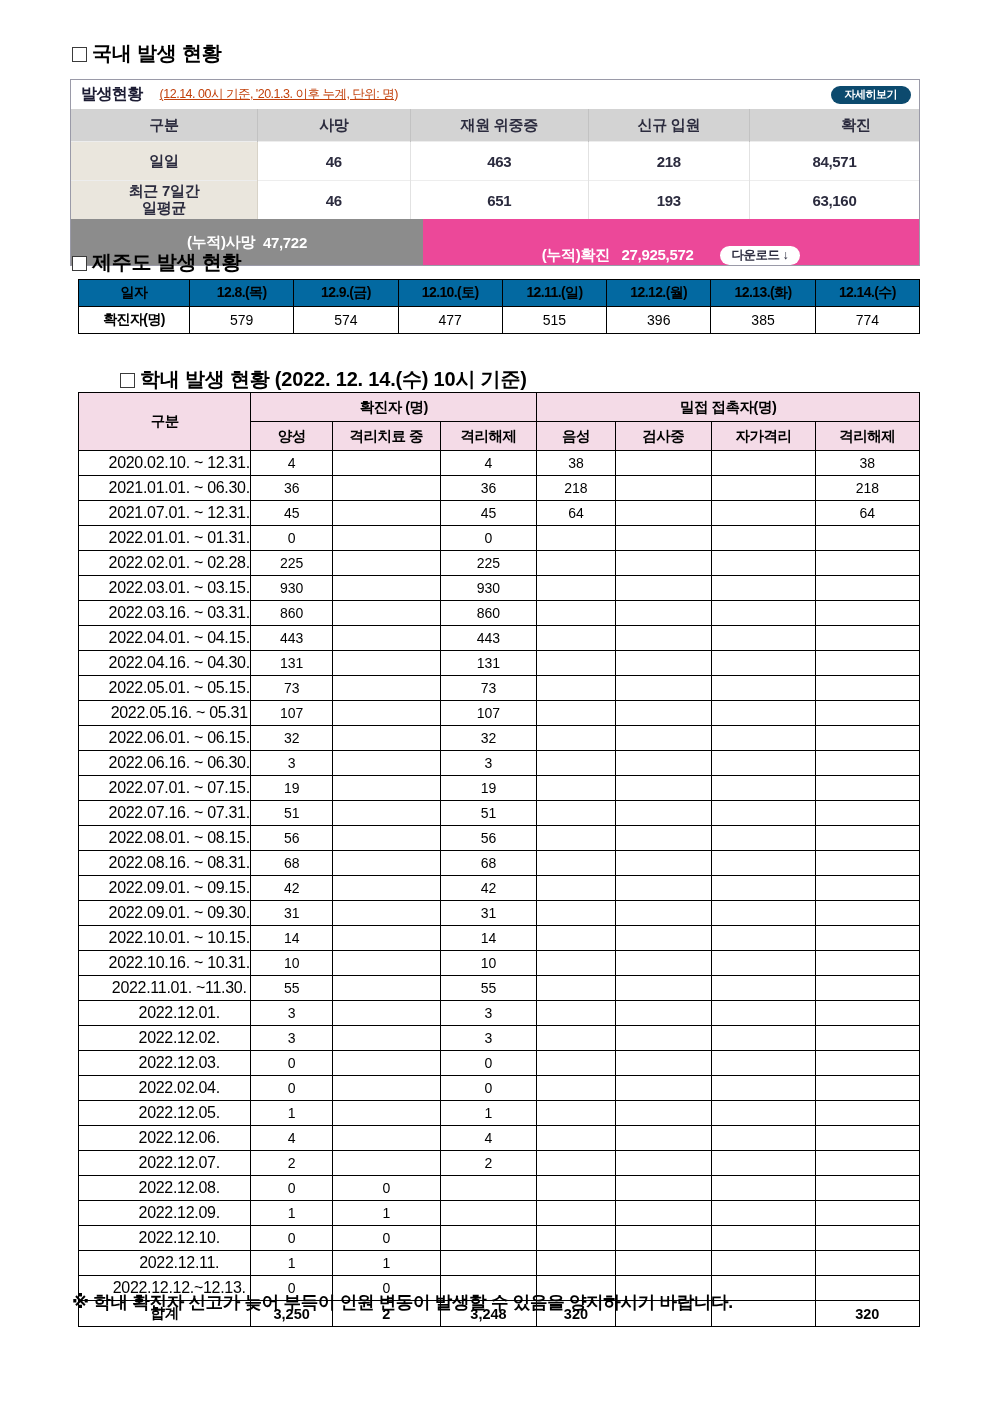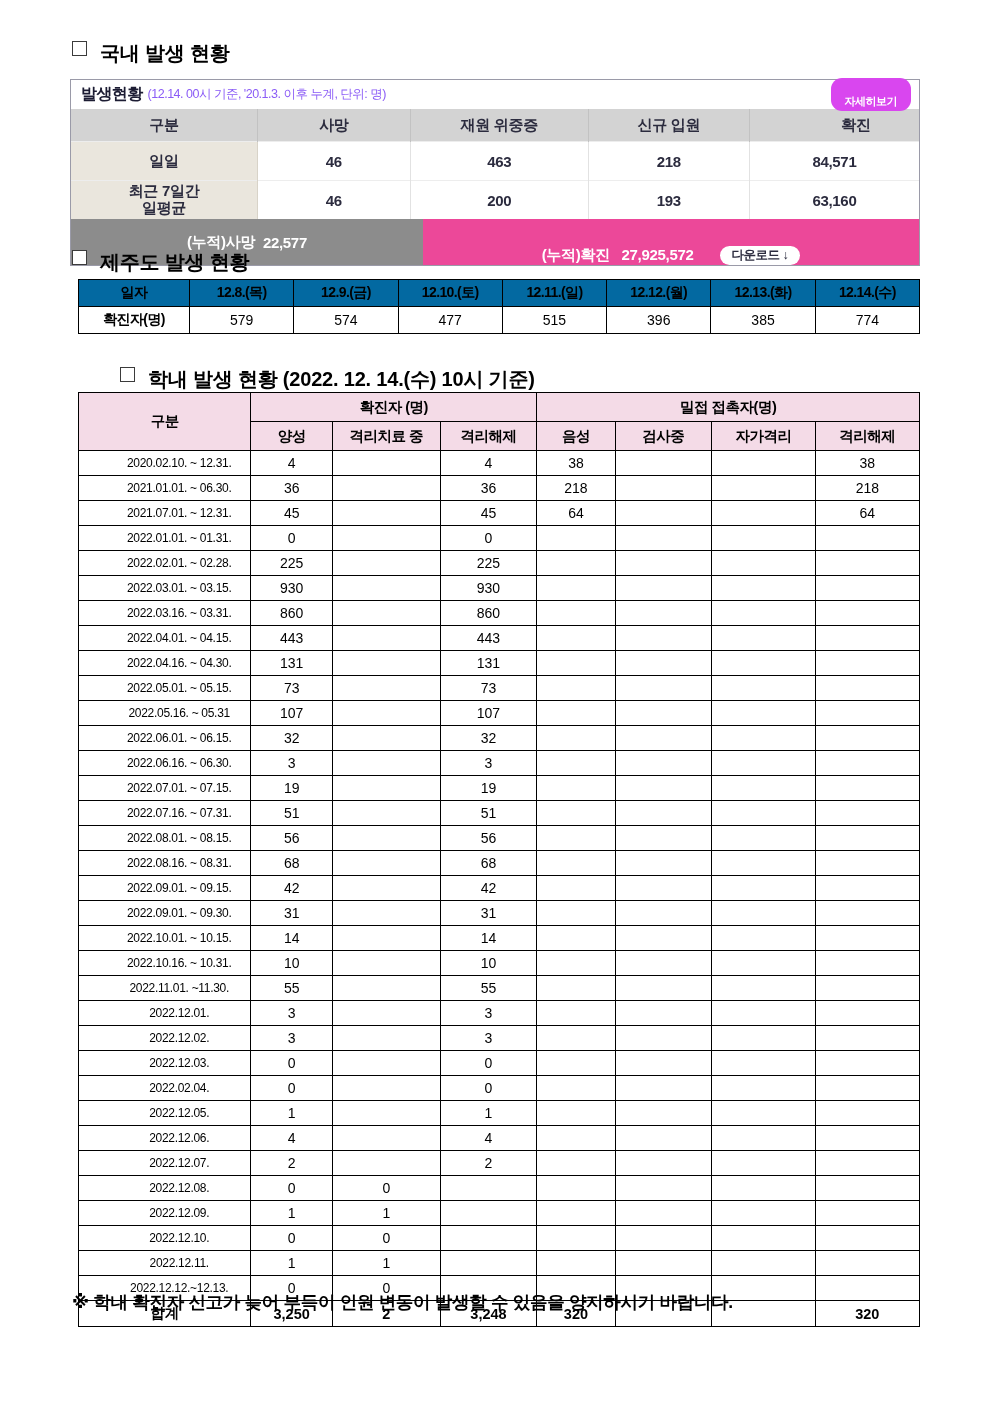--- a/index.html
+++ b/index.html
@@ -20,22 +20,22 @@
     position: absolute;
     left: 0; top: 0;
     width: 992px;
     height: 1403px;
   }
 
   
   .section-head {
     position: absolute;
     display: flex;
-    align-items: flex-start;
-    gap: 13px;
+    align-items: center;
+    gap: 5px;
     font-size: 20px;
     font-weight: bold;
     letter-spacing: -0.2px;
     white-space: nowrap;
   }
   .chk {
     display: inline-block;
     width: 13px;
     height: 13px;
     border: 1.4px solid #3b3b3b;
@@ -65,33 +65,34 @@
     box-sizing: border-box;
   }
   .kdca-top .k-title {
     font-size: 16px;
     font-weight: bold;
     color: #1c1c33;
     letter-spacing: -0.6px;
   }
   .kdca-top .k-sub {
     font-size: 12.5px;
-    color: #8b5cf6;
-    margin-left: 5px;
+    color: #c2410c;
+    margin-left: 17px;
     letter-spacing: -0.5px;
+    text-decoration: underline;
   }
   .detail-btn {
     margin-left: auto;
-    background: #d946ef;
+    background: #0c4a6e;
     color: #ffffff;
     font-size: 11px;
     font-weight: bold;
     letter-spacing: -0.5px;
     border-radius: 11px;
-    padding: 18px 14px 4px;
+    padding: 3px 14px 4px;
     line-height: 1;
     white-space: nowrap;
   }
   .kdca-grid {
     width: 100%;
     border-collapse: collapse;
     table-layout: fixed;
   }
   .kdca-grid th, .kdca-grid td {
     text-align: center;
@@ -209,21 +210,21 @@
     font-size: 14.5px;
     font-weight: bold;
     letter-spacing: -0.5px;
     height: 28px;
   }
   #school-table td {
     height: 24px;
     font-size: 14px;
   }
   #school-table td.period {
-    font-size: 12px;
+    font-size: 16px;
     letter-spacing: -0.3px;
     padding-left: 29px;
   }
   #school-table tr.total td {
     font-weight: bold;
     font-size: 14.5px;
     height: 25px;
   }
 
   
@@ -277,30 +278,30 @@
           <td>463</td>
           <td>218</td>
           <td>84,571</td>
         </tr>
         <tr>
           <td class="rowhead">
             <span>최근 7일간</span><br>
             <span>일평균</span>
           </td>
           <td>46</td>
-          <td>200</td>
+          <td>651</td>
           <td>193</td>
           <td>63,160</td>
         </tr>
       </tbody>
     </table>
     <div class="kdca-bottom">
       <div class="left">
         <span>(누적)사망</span>&nbsp;&nbsp;
-        <span>22,577</span>
+        <span>47,722</span>
       </div>
       <div class="right">
         <span>
           <span>(누적)확진</span>&nbsp;&nbsp;
           <span>27,925,572</span>
         </span>
         <span class="dl-btn">다운로드 ↓</span>
       </div>
     </div>
   </div>

